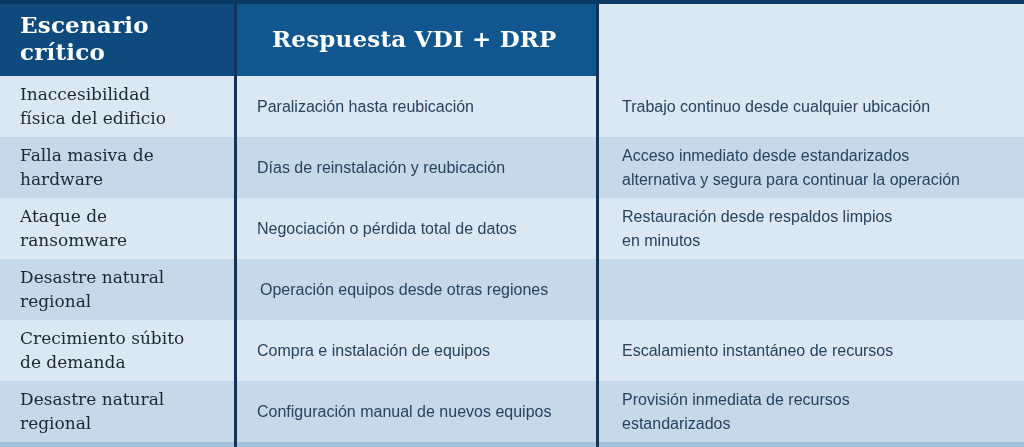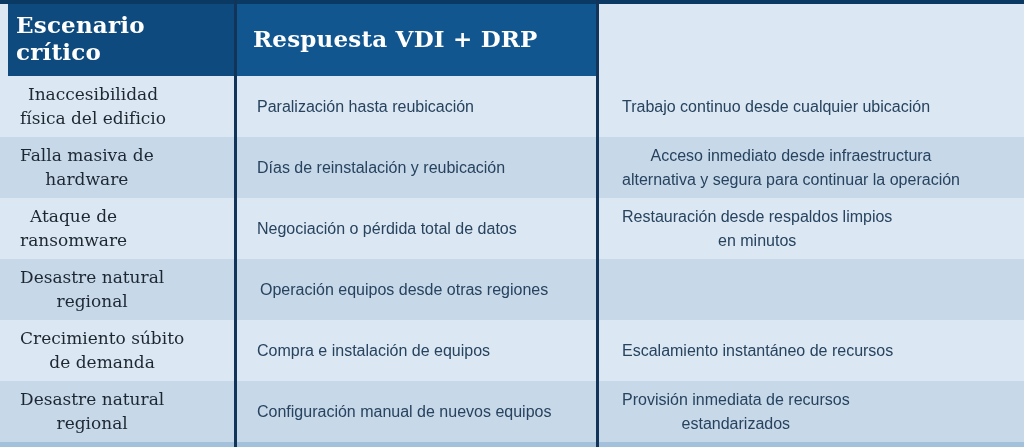--- a/index.html
+++ b/index.html
@@ -36,28 +36,27 @@
   .header-cell {
     display: flex;
     align-items: center;
     background: var(--header-bg);
     color: var(--header-text);
     font-family: "DejaVu Serif", serif;
     font-weight: 700;
     font-size: 23px;
     letter-spacing: 0.2px;
   }
-  .header-cell.col1 { padding-left: 8px; margin-left: 8px; }
+  .header-cell.col1 { padding-left: 20px; }
   .header-cell.col2 { padding-left: 22px; }
-  .header-cell.col3 { padding-left: 18px; background: var(--header-highlight-bg); }
+  .header-cell.col3 { padding-left: 37px; background: var(--header-highlight-bg); }
   .table-body {
     height: 366px;
     display: flex;
     flex-direction: column;
-    text-align: center;
   }
   .body-row { flex: 1; }
   .body-row.light { background: var(--row-light); }
   .body-row.dark  { background: var(--row-dark); }
   .cell {
     display: flex;
     align-items: center;
     white-space: pre-line;
   }
   .scenario-cell {
@@ -133,21 +132,21 @@
 
     <div class="grid-row body-row dark">
       <div class="cell scenario-cell">
         <span>Falla masiva de
 hardware</span>
       </div>
       <div class="cell response-cell col2">
         <span>Días de reinstalación y reubicación</span>
       </div>
       <div class="cell response-cell col3">
-        <span>Acceso inmediato desde infraestructura
+        <span>Acceso inmediato desde estandarizados
 alternativa y segura para continuar la operación</span>
       </div>
     </div>
 
     <div class="grid-row body-row light">
       <div class="cell scenario-cell">
         <span>Ataque de
 ransomware</span>
       </div>
       <div class="cell response-cell col2">

